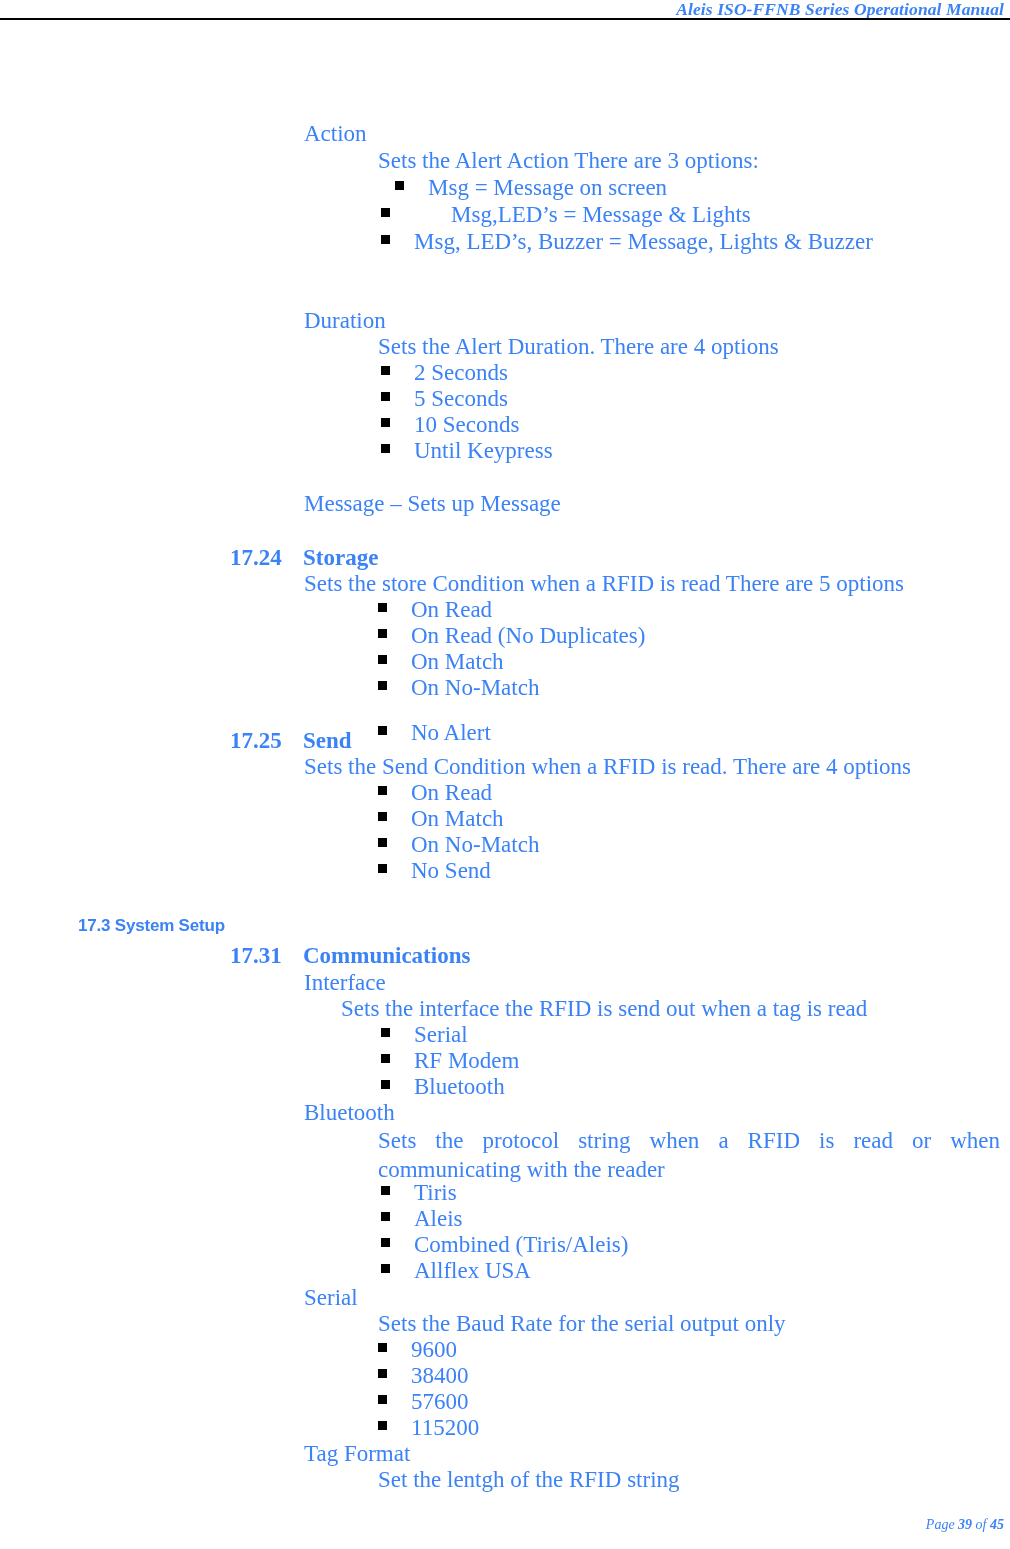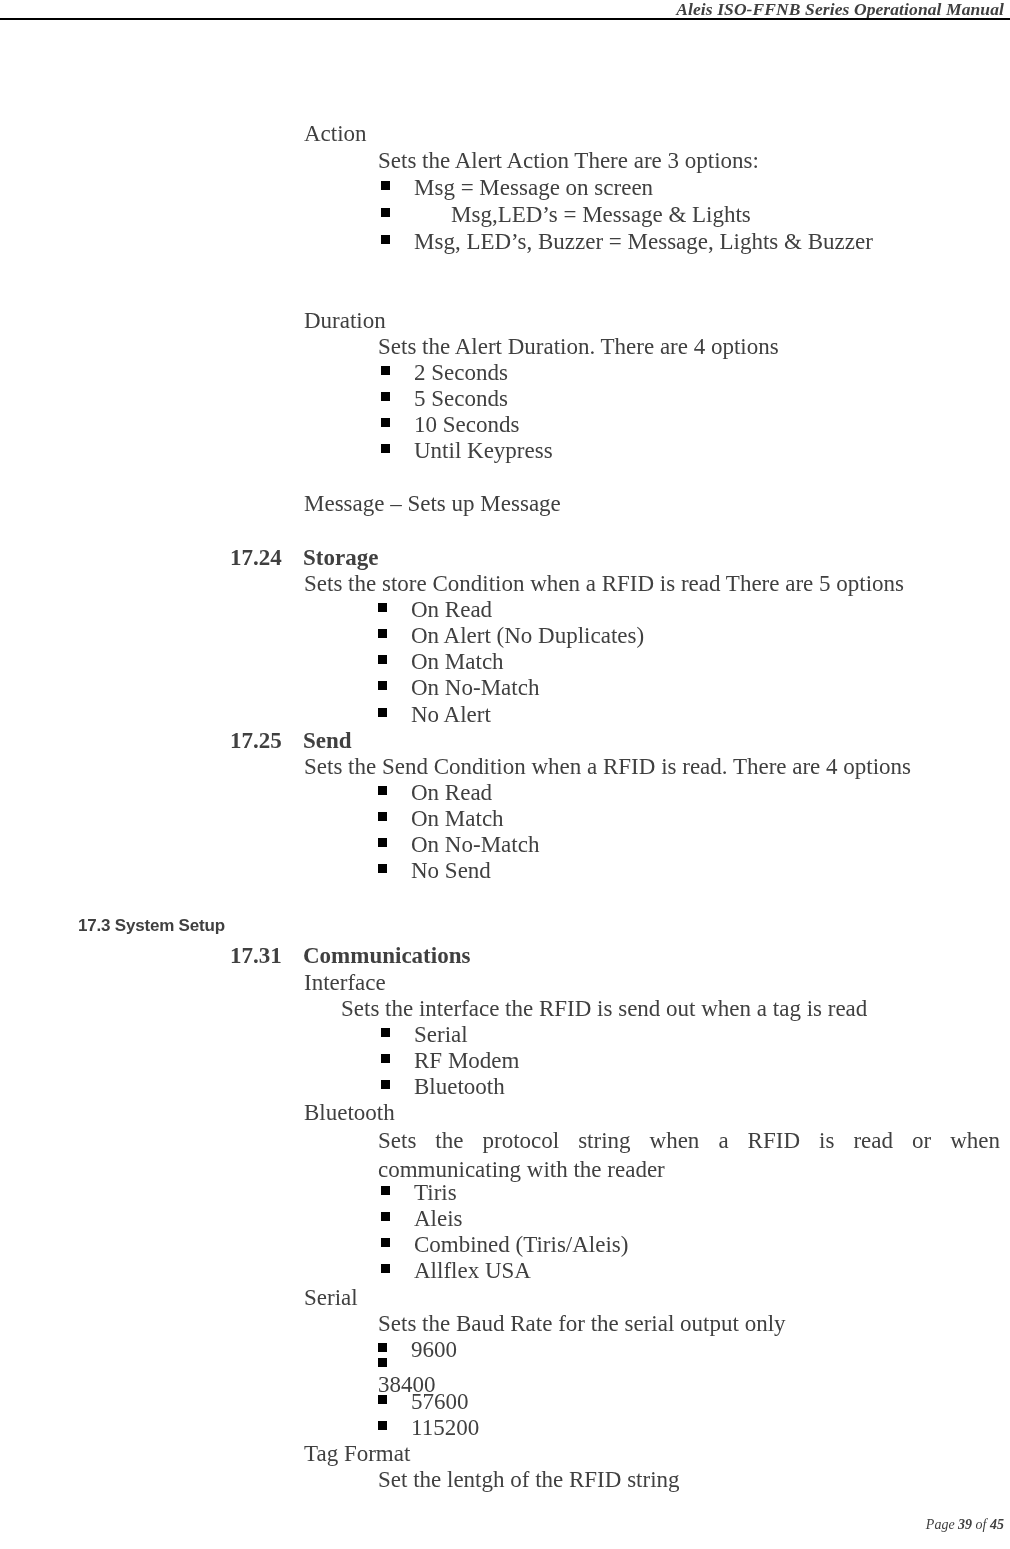--- a/index.html
+++ b/index.html
@@ -7,21 +7,21 @@
     padding: 0;
     background: #ffffff;
   }
   .page {
     position: relative;
     width: 1010px;
     height: 1549px;
     background: #ffffff;
     overflow: hidden;
     font-family: "Liberation Serif", "DejaVu Serif", serif;
-    color: #404040;
+    color: #3b82f6;
   }
 
   
   .header {
     position: absolute;
     top: 0;
     left: 0;
     width: 1010px;
     height: 22px;
   }
@@ -141,21 +141,21 @@
     <div class="header-title">Aleis ISO-FFNB Series Operational Manual</div>
     <div class="header-rule"></div>
   </div>
 
   <div class="content">
 
     <div class="line" style="left:304px; top:121px;">Action</div>
 
     <div class="line" style="left:378px; top:148px;">Sets the Alert Action There are 3 options:</div>
 
-    <div class="bullet-row" style="left:381px; top:175px;">
+    <div class="bullet-row" style="left:395px; top:175px;">
       <span class="bullet-mark"></span>
       <span>Msg = Message on screen</span>
     </div>
     <div class="bullet-row" style="left:381px; top:202px;gap:37px;">
       <span class="bullet-mark"></span>
       <span>Msg,LED’s = Message &amp; Lights</span>
     </div>
     <div class="bullet-row" style="left:381px; top:229px;">
       <span class="bullet-mark"></span>
       <span>Msg, LED’s, Buzzer = Message, Lights &amp; Buzzer</span>
@@ -189,31 +189,31 @@
     </div>
 
     <div class="line" style="left:304px; top:571px;">Sets the store Condition when a RFID is read There are 5 options</div>
 
     <div class="bullet-row" style="left:378px; top:597px;">
       <span class="bullet-mark"></span>
       <span>On Read</span>
     </div>
     <div class="bullet-row" style="left:378px; top:623px;">
       <span class="bullet-mark"></span>
-      <span>On Alert (No Duplicates)</span>
+      <span>On Read (No Duplicates)</span>
     </div>
     <div class="bullet-row" style="left:378px; top:649px;">
       <span class="bullet-mark"></span>
       <span>On Match</span>
     </div>
     <div class="bullet-row" style="left:378px; top:675px;">
       <span class="bullet-mark"></span>
       <span>On No-Match</span>
     </div>
-    <div class="bullet-row" style="left:378px; top:702px;">
+    <div class="bullet-row" style="left:378px; top:720px;">
       <span class="bullet-mark"></span>
       <span>No Alert</span>
     </div>
 
     <div class="numbered" style="left:230px; top:728px;">
       <span class="num-col">17.25</span><span>Send</span>
     </div>
 
     <div class="line" style="left:304px; top:754px;">Sets the Send Condition when a RFID is read. There are 4 options</div>
 
@@ -279,21 +279,21 @@
     </div>
 
     <div class="line" style="left:304px; top:1285px;">Serial</div>
 
     <div class="line" style="left:378px; top:1311px;">Sets the Baud Rate for the serial output only</div>
 
     <div class="bullet-row" style="left:378px; top:1337px;">
       <span class="bullet-mark"></span>
       <span>9600</span>
     </div>
-    <div class="bullet-row" style="left:378px; top:1363px;flex-direction:column;">
+    <div class="bullet-row" style="left:378px; top:1363px;">
       <span class="bullet-mark"></span>
       <span>38400</span>
     </div>
     <div class="bullet-row" style="left:378px; top:1389px;">
       <span class="bullet-mark"></span>
       <span>57600</span>
     </div>
     <div class="bullet-row" style="left:378px; top:1415px;">
       <span class="bullet-mark"></span>
       <span>115200</span>

